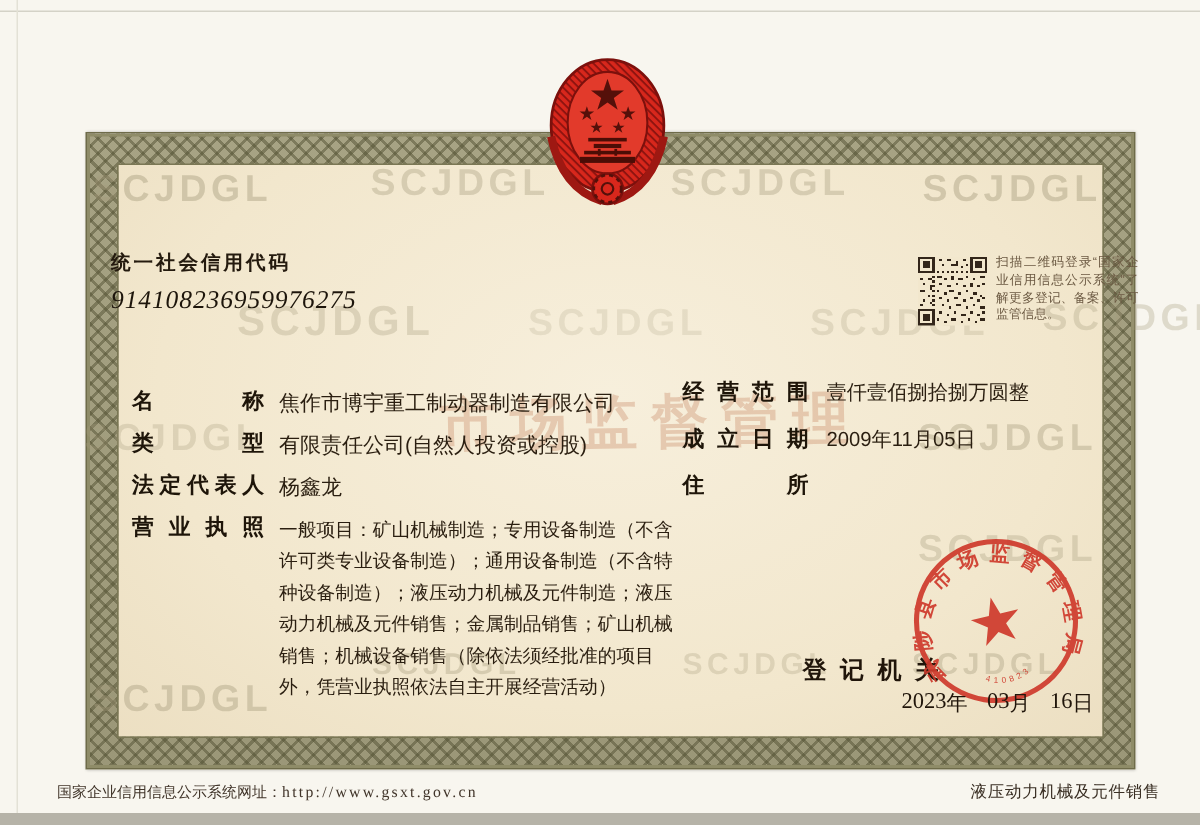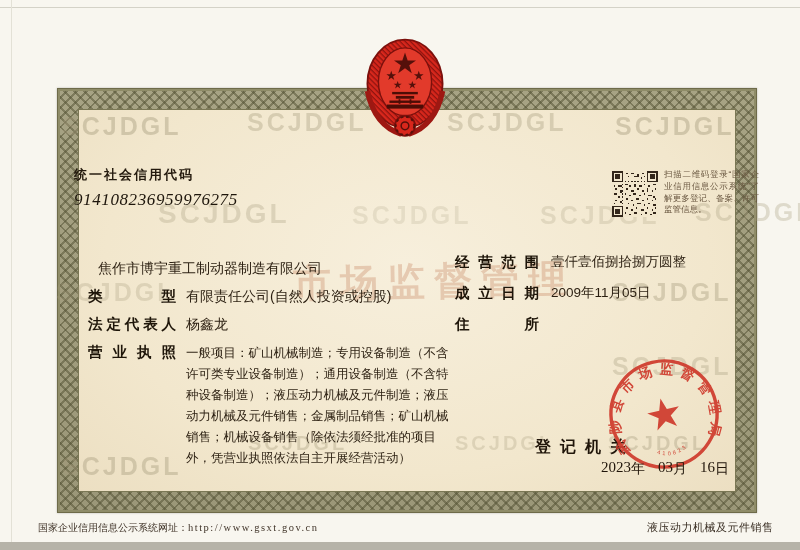--- a/index.html
+++ b/index.html
@@ -184,20 +184,21 @@
         <rect x="6" y="16" width="1" height="1"></rect>
         <rect x="6" y="18" width="1" height="1"></rect>
         <rect x="6" y="20" width="1" height="1"></rect>
       <path d="M9 1h1v1H9zM12 1h2v1h-2zM16 2h1v2h-1zM19 1h1v1h-1zM10 3h1v1h-1zM14 3h2v1h-2zM18 4h1v1h-1zM20 3h1v1h-1zM1 9h1v1H1zM4 9h2v1H4zM2 11h1v1H2zM5 12h1v2h-1zM1 14h2v1H1zM4 16h1v1H4zM2 18h1v1H2zM5 19h1v1h-1zM1 20h1v1H1zM8 8h2v1H8zM11 9h1v1h-1zM14 8h1v2h-1zM17 9h2v1h-2zM20 8h1v1h-1zM23 9h1v1h-1zM26 8h2v1h-2zM9 11h1v1h-1zM12 12h2v1h-2zM16 11h1v1h-1zM19 12h1v1h-1zM22 11h1v2h-1zM25 12h1v1h-1zM27 11h1v1h-1zM8 14h1v1H8zM11 15h1v1h-1zM13 14h2v1h-2zM17 15h1v1h-1zM20 14h1v1h-1zM23 15h2v1h-2zM26 16h1v1h-1zM9 17h1v1h-1zM12 18h1v1h-1zM15 17h2v1h-2zM19 18h1v1h-1zM22 17h1v1h-1zM25 18h1v1h-1zM27 17h1v1h-1zM10 20h1v1h-1zM13 21h1v1h-1zM16 20h2v1h-2zM20 21h1v1h-1zM23 20h1v1h-1zM26 21h2v1h-2zM9 23h1v1h-1zM12 24h1v1h-1zM15 23h1v1h-1zM18 24h2v1h-2zM22 23h1v1h-1zM25 24h1v1h-1zM27 23h1v1h-1zM8 26h1v1H8zM11 27h1v1h-1zM14 26h2v1h-2zM18 27h1v1h-1zM21 26h1v1h-1zM24 27h1v1h-1zM26 26h2v1h-2z"></path>
     </g>
   </svg>
   <div class="qr-caption">扫描二维码登录“国家企业信用信息公示系统”了解更多登记、备案、许可监管信息。</div>
 
   <div class="fields-left">
     <div class="frow">
+      <span class="flabel">名称</span>
       <span class="fvalue">焦作市博宇重工制动器制造有限公司</span>
     </div>
     <div class="frow">
       <span class="flabel">类型</span>
       <span class="fvalue">有限责任公司(自然人投资或控股)</span>
     </div>
     <div class="frow">
       <span class="flabel">法定代表人</span>
       <span class="fvalue">杨鑫龙</span>
     </div>

